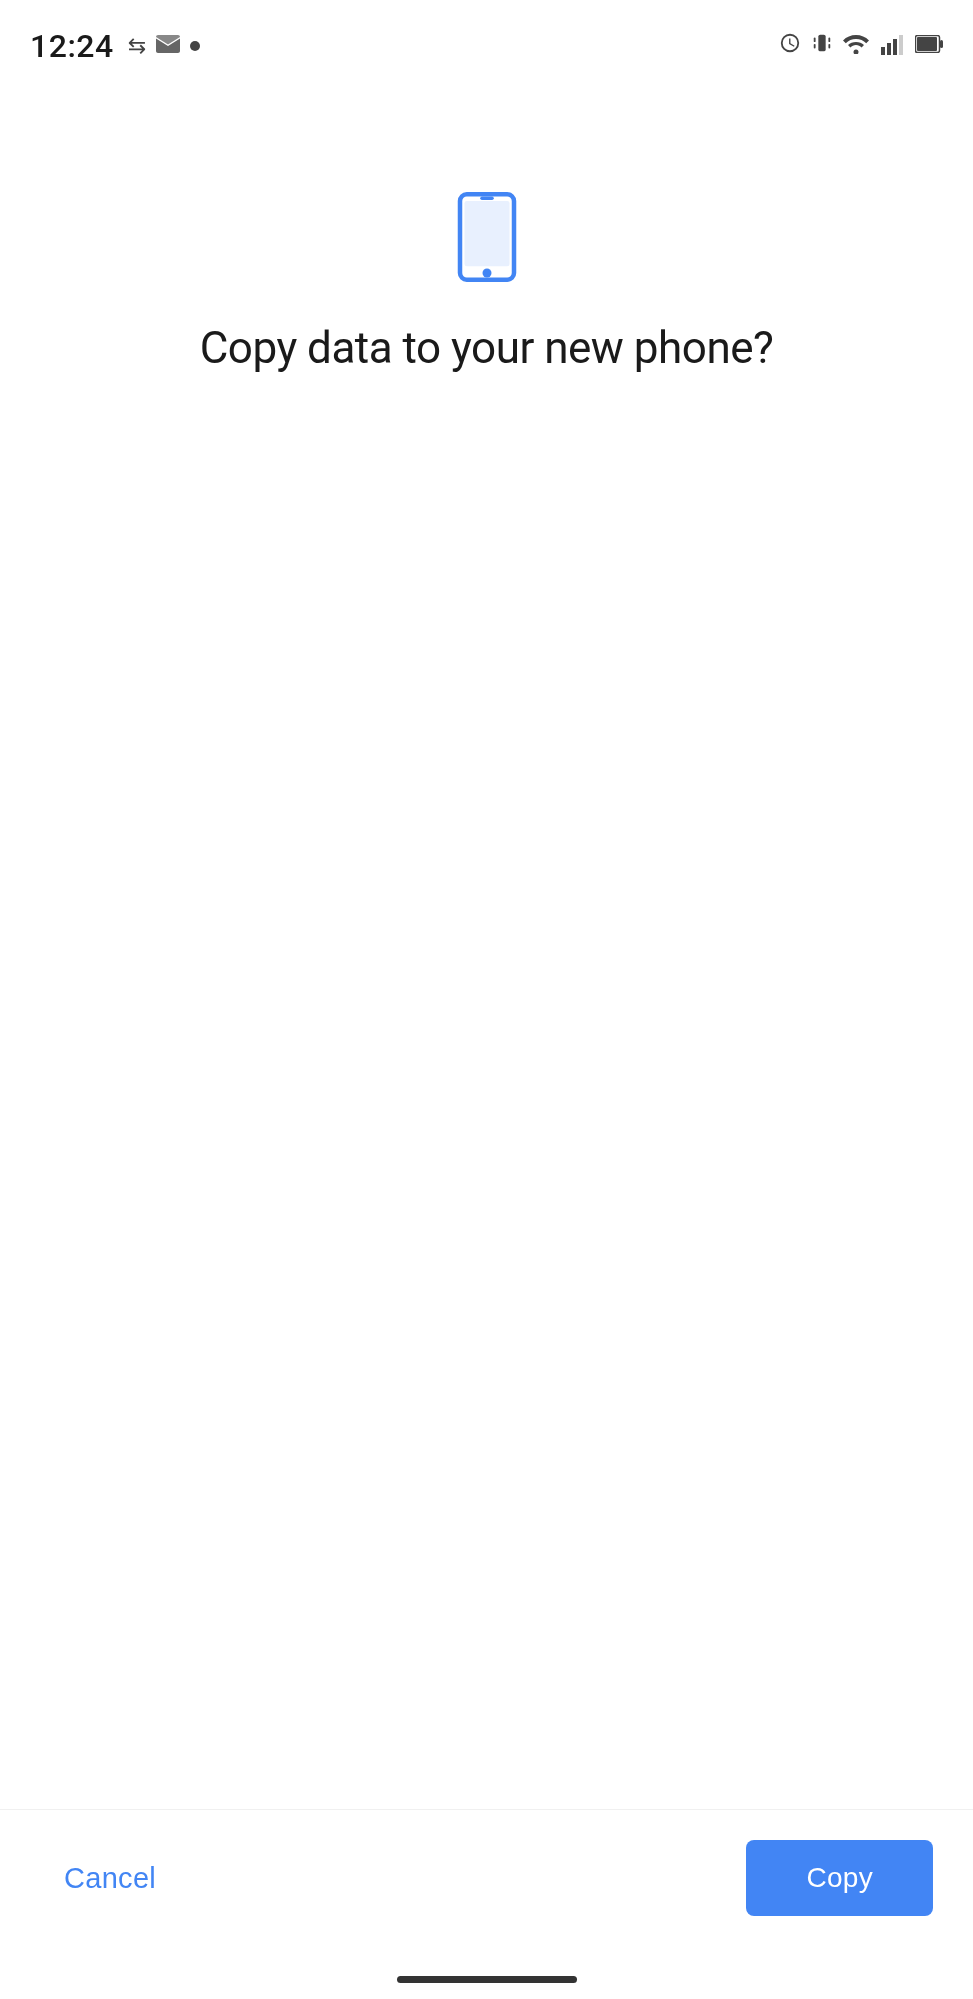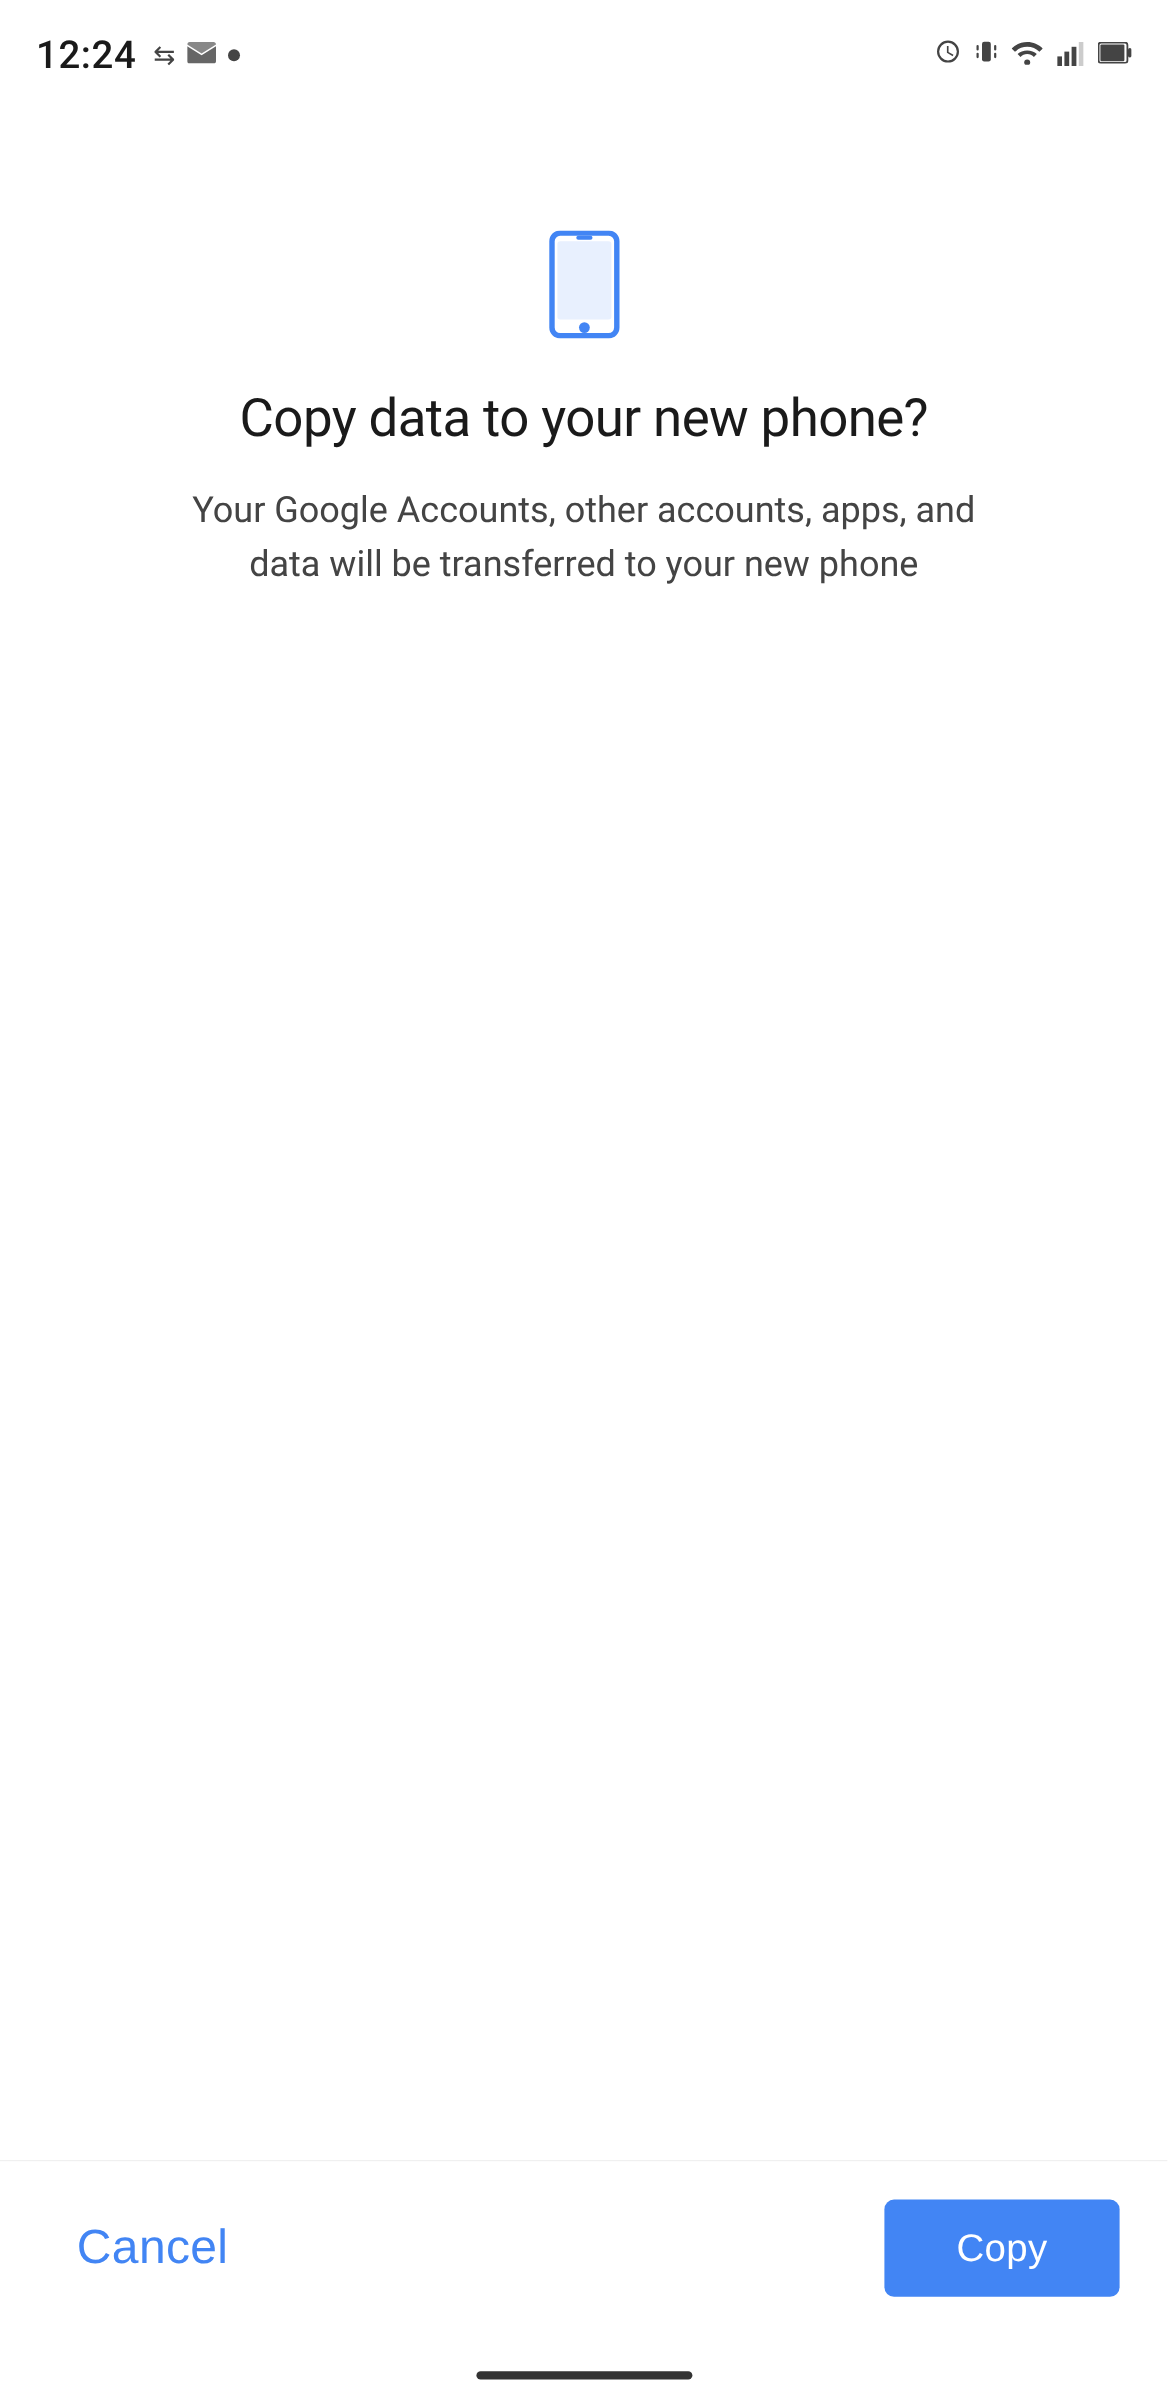--- a/index.html
+++ b/index.html
@@ -103,33 +103,33 @@
       padding: 30px 40px 50px 40px;
       display: flex;
       justify-content: space-between;
       align-items: center;
       border-top: 1px solid #f0f0f0;
     }
 
     .cancel-button {
       background: none;
       border: none;
-      font-size: 40px;
+      font-size: 29px;
       font-weight: 500;
       color: #4285F4;
       cursor: pointer;
       padding: 20px 24px;
       letter-spacing: 0.3px;
     }
 
     .copy-button {
       background-color: #4285F4;
       border: none;
       border-radius: 8px;
-      font-size: 32px;
+      font-size: 28px;
       font-weight: 500;
       color: #ffffff;
       cursor: pointer;
       padding: 22px 60px;
       letter-spacing: 0.3px;
     }
 
     
     .home-indicator {
       display: flex;
@@ -221,21 +221,20 @@
     <svg class="phone-icon-svg" viewBox="0 0 60 80" fill="none" xmlns="http://www.w3.org/2000/svg">
       <rect x="6" y="2" width="48" height="76" rx="6" stroke="#4285F4" stroke-width="4" fill="none"></rect>
       <rect x="10" y="8" width="40" height="58" rx="2" fill="#e8f0fe"></rect>
       <circle cx="30" cy="72" r="4" fill="#4285F4"></circle>
       <rect x="24" y="4" width="12" height="3" rx="1.5" fill="#4285F4"></rect>
     </svg>
   </div>
 
   <h1 class="page-title">Copy data to your new phone?</h1>
 
-  <p class="page-subtitle">Your Google Accounts, other accounts, apps, and data will be transferred to your new phone</p>
 
   <div class="content-spacer"></div>
 </div>
 
 <div class="bottom-area">
   <button class="cancel-button">Cancel</button>
   <button class="copy-button">Copy</button>
 </div>
 
 <div class="home-indicator">

